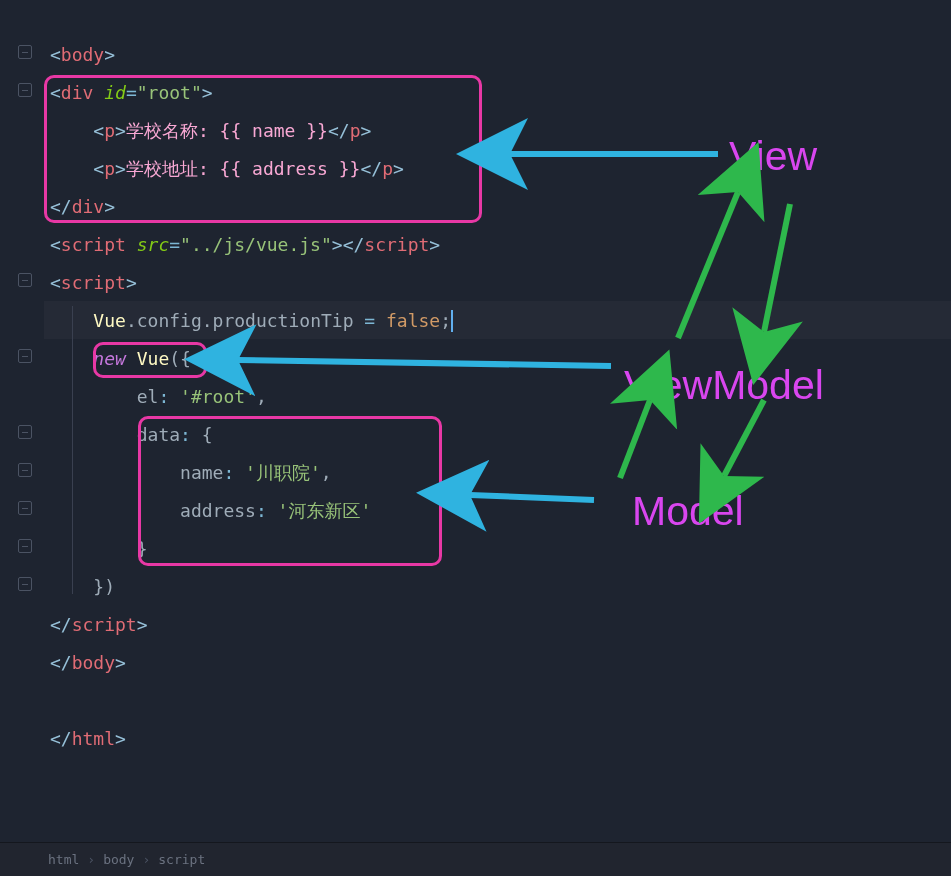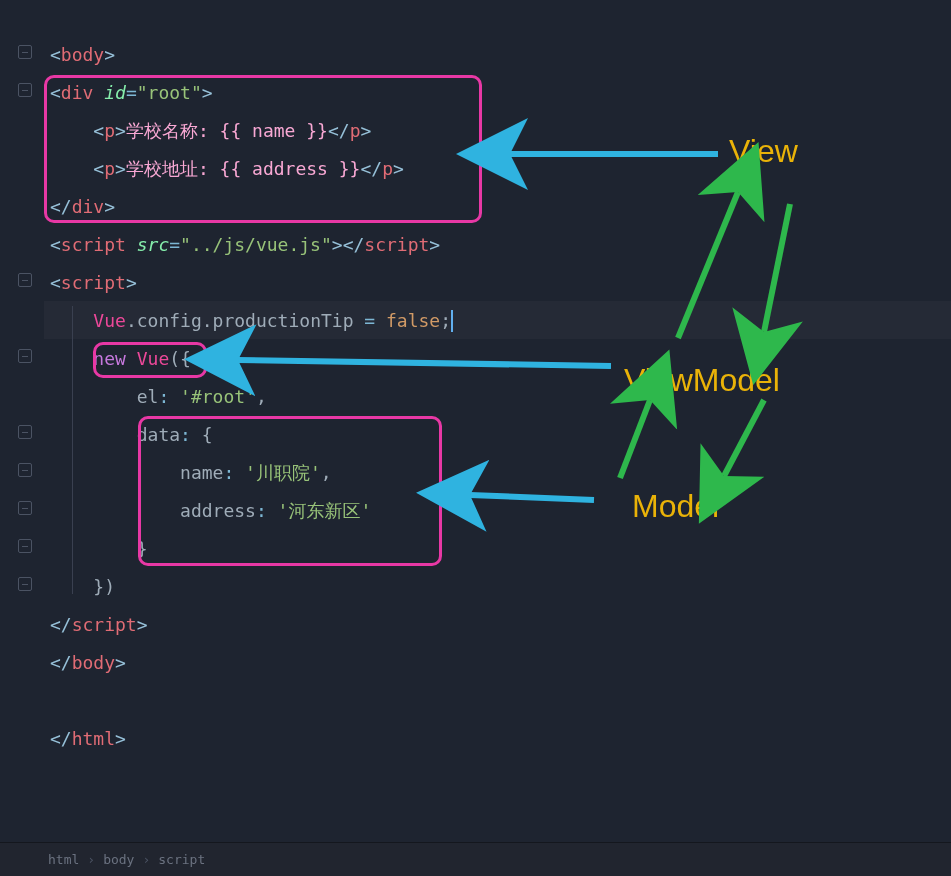--- a/index.html
+++ b/index.html
@@ -36,25 +36,25 @@
   background: #4b5363;
 }
 .code {
   position: absolute;
   left: 50px; top: 0;
   line-height: 38px;
   white-space: pre;
 }
 .tag-br { color: #96c0d8; }
 .tag-nm { color: #e06c75; }
-.attr-n { color: #86efac; font-style: italic; margin-top: 28px; }
+.attr-n { color: #84cc16; font-style: italic; margin-top: 28px; }
 .attr-v { color: #98c379; }
 .text-c { color: #f9a8d4; }
-.keyw { color: #c678dd; }
-.ident { color: #ec4899; }
+.keyw { color: #c678dd; font-style: italic; }
+.ident { color: #fef9c3; }
 .prop { color: #9facb8; }
 .op { color: #7db7d4; }
 .punc { color: #9facb8; }
 .bool { color: #d19a66; }
 .cursor {
   display: inline-block;
   width: 2px; height: 22px;
   background: #61afef;
   vertical-align: middle;
   margin-bottom: 3px;
@@ -71,22 +71,22 @@
   height: 38px;
   background: rgba(255,255,255,0.03);
 }
 .box {
   position: absolute;
   border: 3px solid #e838a5;
   border-radius: 10px;
 }
 .label {
   position: absolute;
-  color: #eab308;
-  font-size: 32px;
+  color: #d946ef;
+  font-size: 41px;
   font-weight: 400;
   font-family: -apple-system, 'Helvetica Neue', sans-serif;
 }
 svg.overlay {
   position: absolute;
   left: 0; top: 0;
   width: 951px; height: 876px;
   pointer-events: none;
 }
 .breadcrumb {

